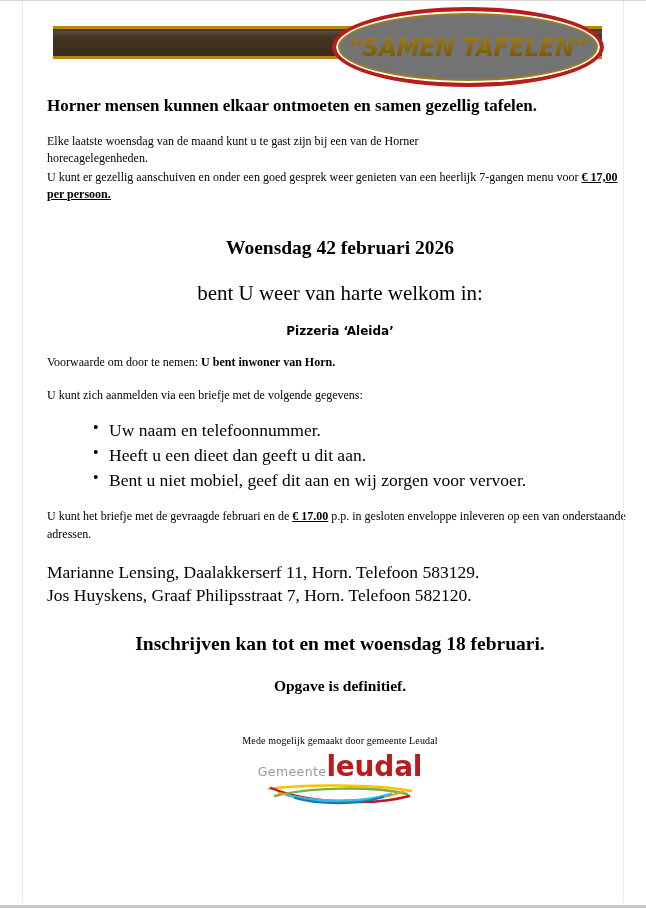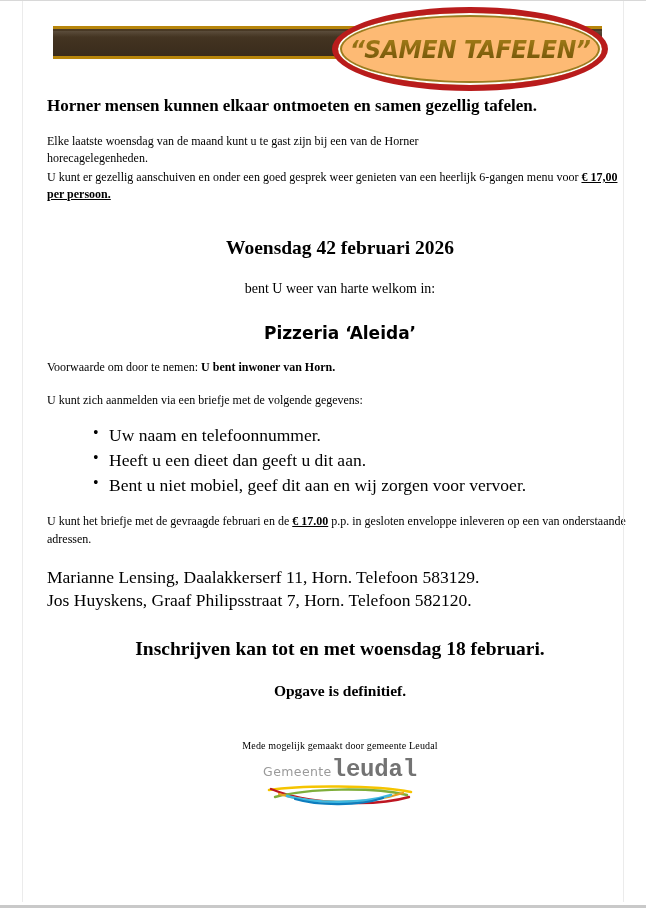--- a/index.html
+++ b/index.html
@@ -57,22 +57,22 @@
     position:absolute; left:0; right:0; top:2px; height:6px;
     background: linear-gradient(180deg, rgba(255,255,255,.10), rgba(255,255,255,0));
   }
   .oval {
     position: absolute;
     left: 332px;
     top: 6px;
     width: 264px;
     height: 72px;
     border-radius: 50%;
-    background: #fdba74;
-    border: 6px solid #b91c1c;
+    background: #737373;
+    border: 4px solid #b91c1c;
     box-shadow: inset 0 0 0 2px #fdfcf4, inset 0 0 0 4px #9b7d1f;
     display: flex;
     align-items: center;
     justify-content: center;
   }
   .oval-text {
     font-family: "DejaVu Sans", sans-serif;
     font-style: italic;
     font-weight: bold;
     font-size: 25px;
@@ -108,28 +108,28 @@
   .b { font-weight: bold; }
 
   .ctr { text-align: center; }
 
   .date-line {
     font-weight: bold;
     font-size: 19.5px;
     margin-top: 34px;
   }
   .welcome-line {
-    font-size: 14px;
+    font-size: 21px;
     margin-top: 22px;
   }
   .venue-line {
     font-family: "DejaVu Sans", sans-serif;
     font-weight: bold;
-    font-size: 17px;
-    margin-top: 26px;
+    font-size: 12px;
+    margin-top: 18px;
   }
   .time-line {
     font-size: 17.5px;
     margin-top: 23px;
   }
 
   ul.bullets {
     margin: 14px 0 0 0;
     padding-left: 46px;
     list-style: none;
@@ -184,25 +184,24 @@
     justify-content: center;
     font-family: "DejaVu Sans", sans-serif;
     line-height: 1;
   }
   .logo-gemeente {
     font-size: 12.5px;
     color: #9a9a9a;
     letter-spacing: .4px;
   }
   .logo-leudal {
-    font-size: 24px;
-    font-weight: bold;
-    color: #737373;
+    font-size: 28px;
+    font-weight: bold;
+    color: #b91c1c;
     letter-spacing: -0.2px;
-    font-family: Liberation Mono, monospace;
   }
   .logo-swoosh { display: block; margin-top: 2px; }
 </style>
 </head>
 <body>
 
 <div id="page">
 
   <div class="edge-rule left"></div>
   <div class="edge-rule right"></div>
@@ -218,21 +217,21 @@
 
     <p class="lead">Horner mensen kunnen elkaar ontmoeten en samen gezellig tafelen.</p>
 
     <p class="para">
       <span>Elke laatste woensdag van de maand kunt u te gast zijn bij een van de Horner</span>
       <br>
       <span>horecagelegenheden.</span>
     </p>
 
     <p class="para tight">
-      <span>U kunt er gezellig aanschuiven en onder een goed gesprek weer genieten van een heerlijk 6-gangen menu voor </span><span class="u-bold">€ 17,00 per persoon.</span>
+      <span>U kunt er gezellig aanschuiven en onder een goed gesprek weer genieten van een heerlijk 7-gangen menu voor </span><span class="u-bold">€ 17,00 per persoon.</span>
     </p>
 
     <p class="ctr date-line">Woensdag 42 februari 2026</p>
 
     <p class="ctr welcome-line">bent U weer van harte welkom in:</p>
 
     <p class="ctr venue-line">Pizzeria ‘Aleida’</p>
 
 
     <p class="para">

